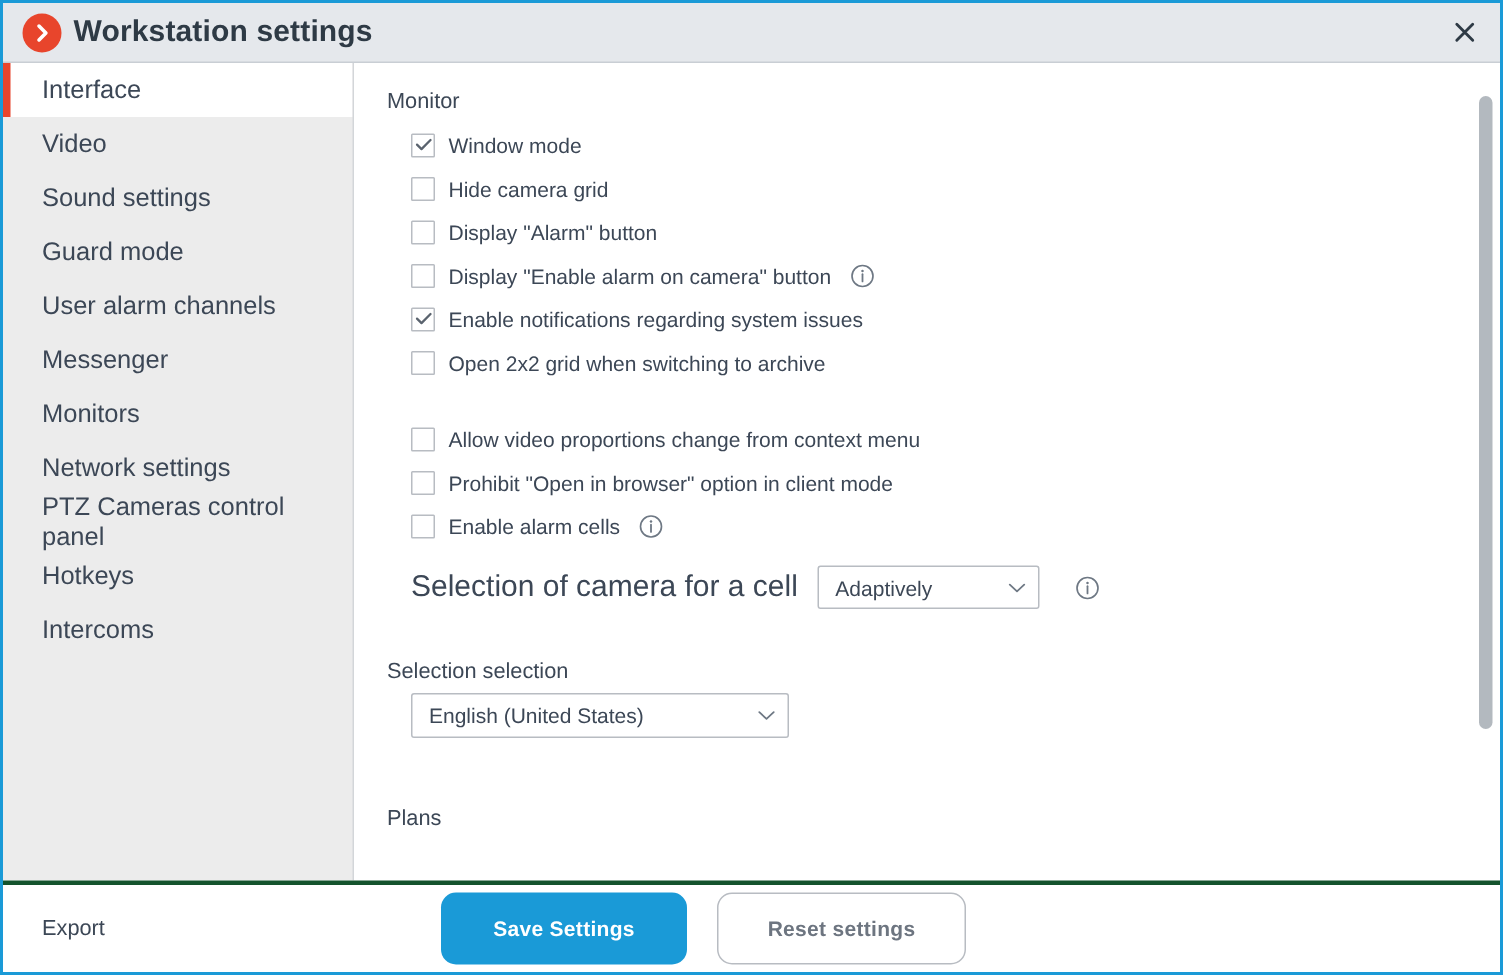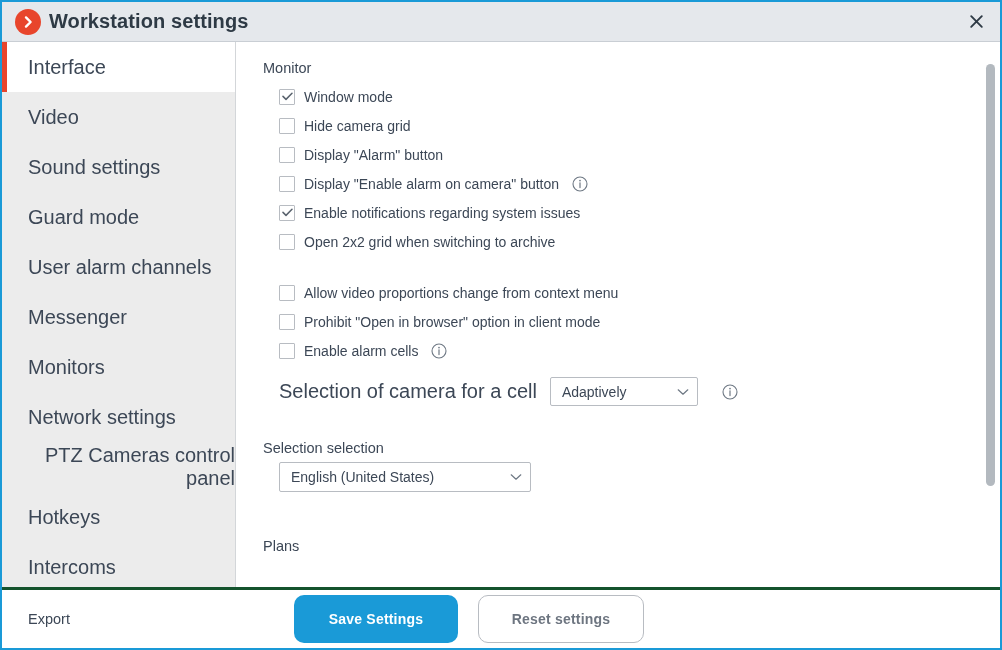--- a/index.html
+++ b/index.html
@@ -79,31 +79,30 @@
   .sidebar {
     width: 234px;
     min-width: 234px;
     background: #ececec;
     border-right: 1px solid #d3d6d9;
     box-sizing: border-box;
     position: relative;
     overflow: hidden;
   }
   .nav-item {
-    height: 50px;
+    height: 36px;
     display: flex;
     align-items: center;
     padding-left: 26px;
     box-sizing: border-box;
-    font-size: 20px;
+    font-size: 17px;
     color: #3c4756;
     cursor: pointer;
     position: relative;
     background: transparent;
-    text-align: right;
   }
   .nav-item.active {
     background: #ffffff;
   }
   .nav-item.active::before {
     content: "";
     position: absolute;
     left: 0;
     top: 0;
     bottom: 0;
@@ -111,21 +110,21 @@
     background: #e8452c;
   }
 
   .content {
     flex: 1 1 auto;
     background: #ffffff;
     position: relative;
     overflow: hidden;
   }
   .content-inner {
-    padding: 18px 0 0 10px;
+    padding: 18px 0 0 5px;
     position: absolute;
     left: 0; right: 0; top: 0; bottom: 0;
     overflow: hidden;
   }
 
   .section-title {
     font-size: 14.5px;
     color: #3c4756;
     margin: 0 0 6px 17px;
   }

